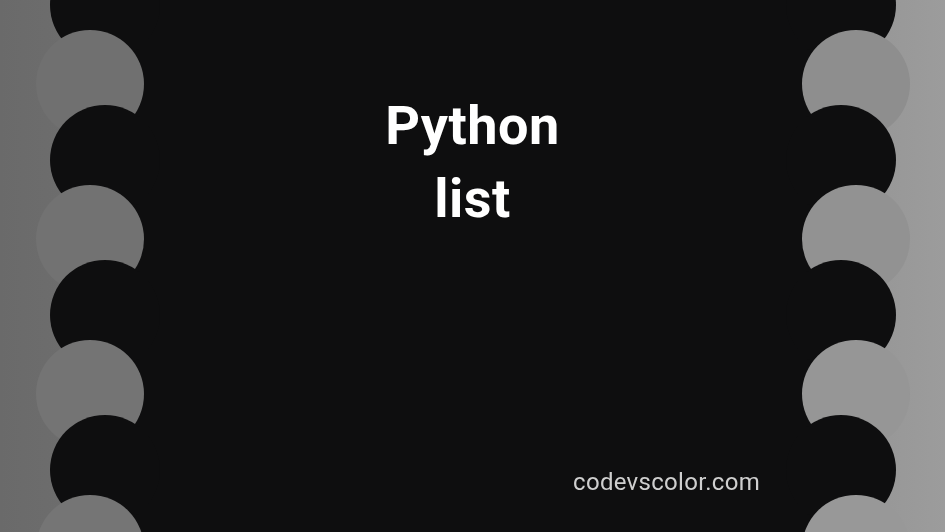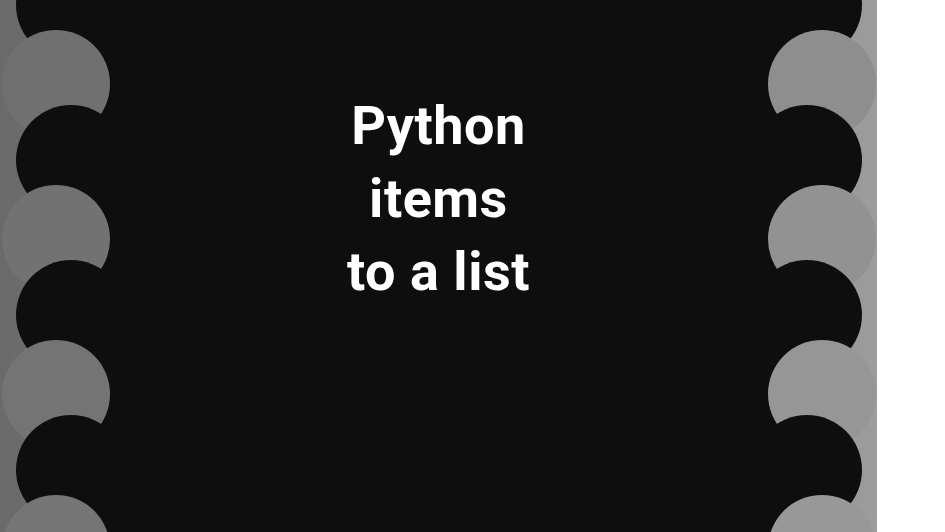--- a/index.html
+++ b/index.html
@@ -8,21 +8,21 @@
       box-sizing: border-box;
     }
     body {
       width: 945px;
       height: 532px;
       overflow: hidden;
       font-family: -apple-system, BlinkMacSystemFont, "Segoe UI", Roboto, Helvetica, Arial, sans-serif;
     }
     .canvas {
       position: relative;
-      width: 877px;
+      width: 945px;
       height: 532px;
       background: linear-gradient(90deg, #6a6a6a 0%, #6f6f6f 12%, #767676 30%, #888888 70%, #9c9c9c 100%);
     }
     .blob {
       position: absolute;
       top: -40px;
       left: 50%;
       transform: translateX(-50%);
       width: 770px;
       height: 640px;
@@ -101,17 +101,17 @@
     <div class="bump rb2"></div>
     <div class="notch rn2"></div>
     <div class="bump rb3"></div>
     <div class="notch rn3"></div>
     <div class="bump rb4"></div>
     <div class="notch rn4"></div>
   </div>
 
   <div class="title-block">
     <span>Python</span>
-    <span>items</span>
-    <span>to a list</span>
+    <span>list</span>
   </div>
 
+  <div class="watermark">codevscolor.com</div>
 </div>
 
 </body></html>

